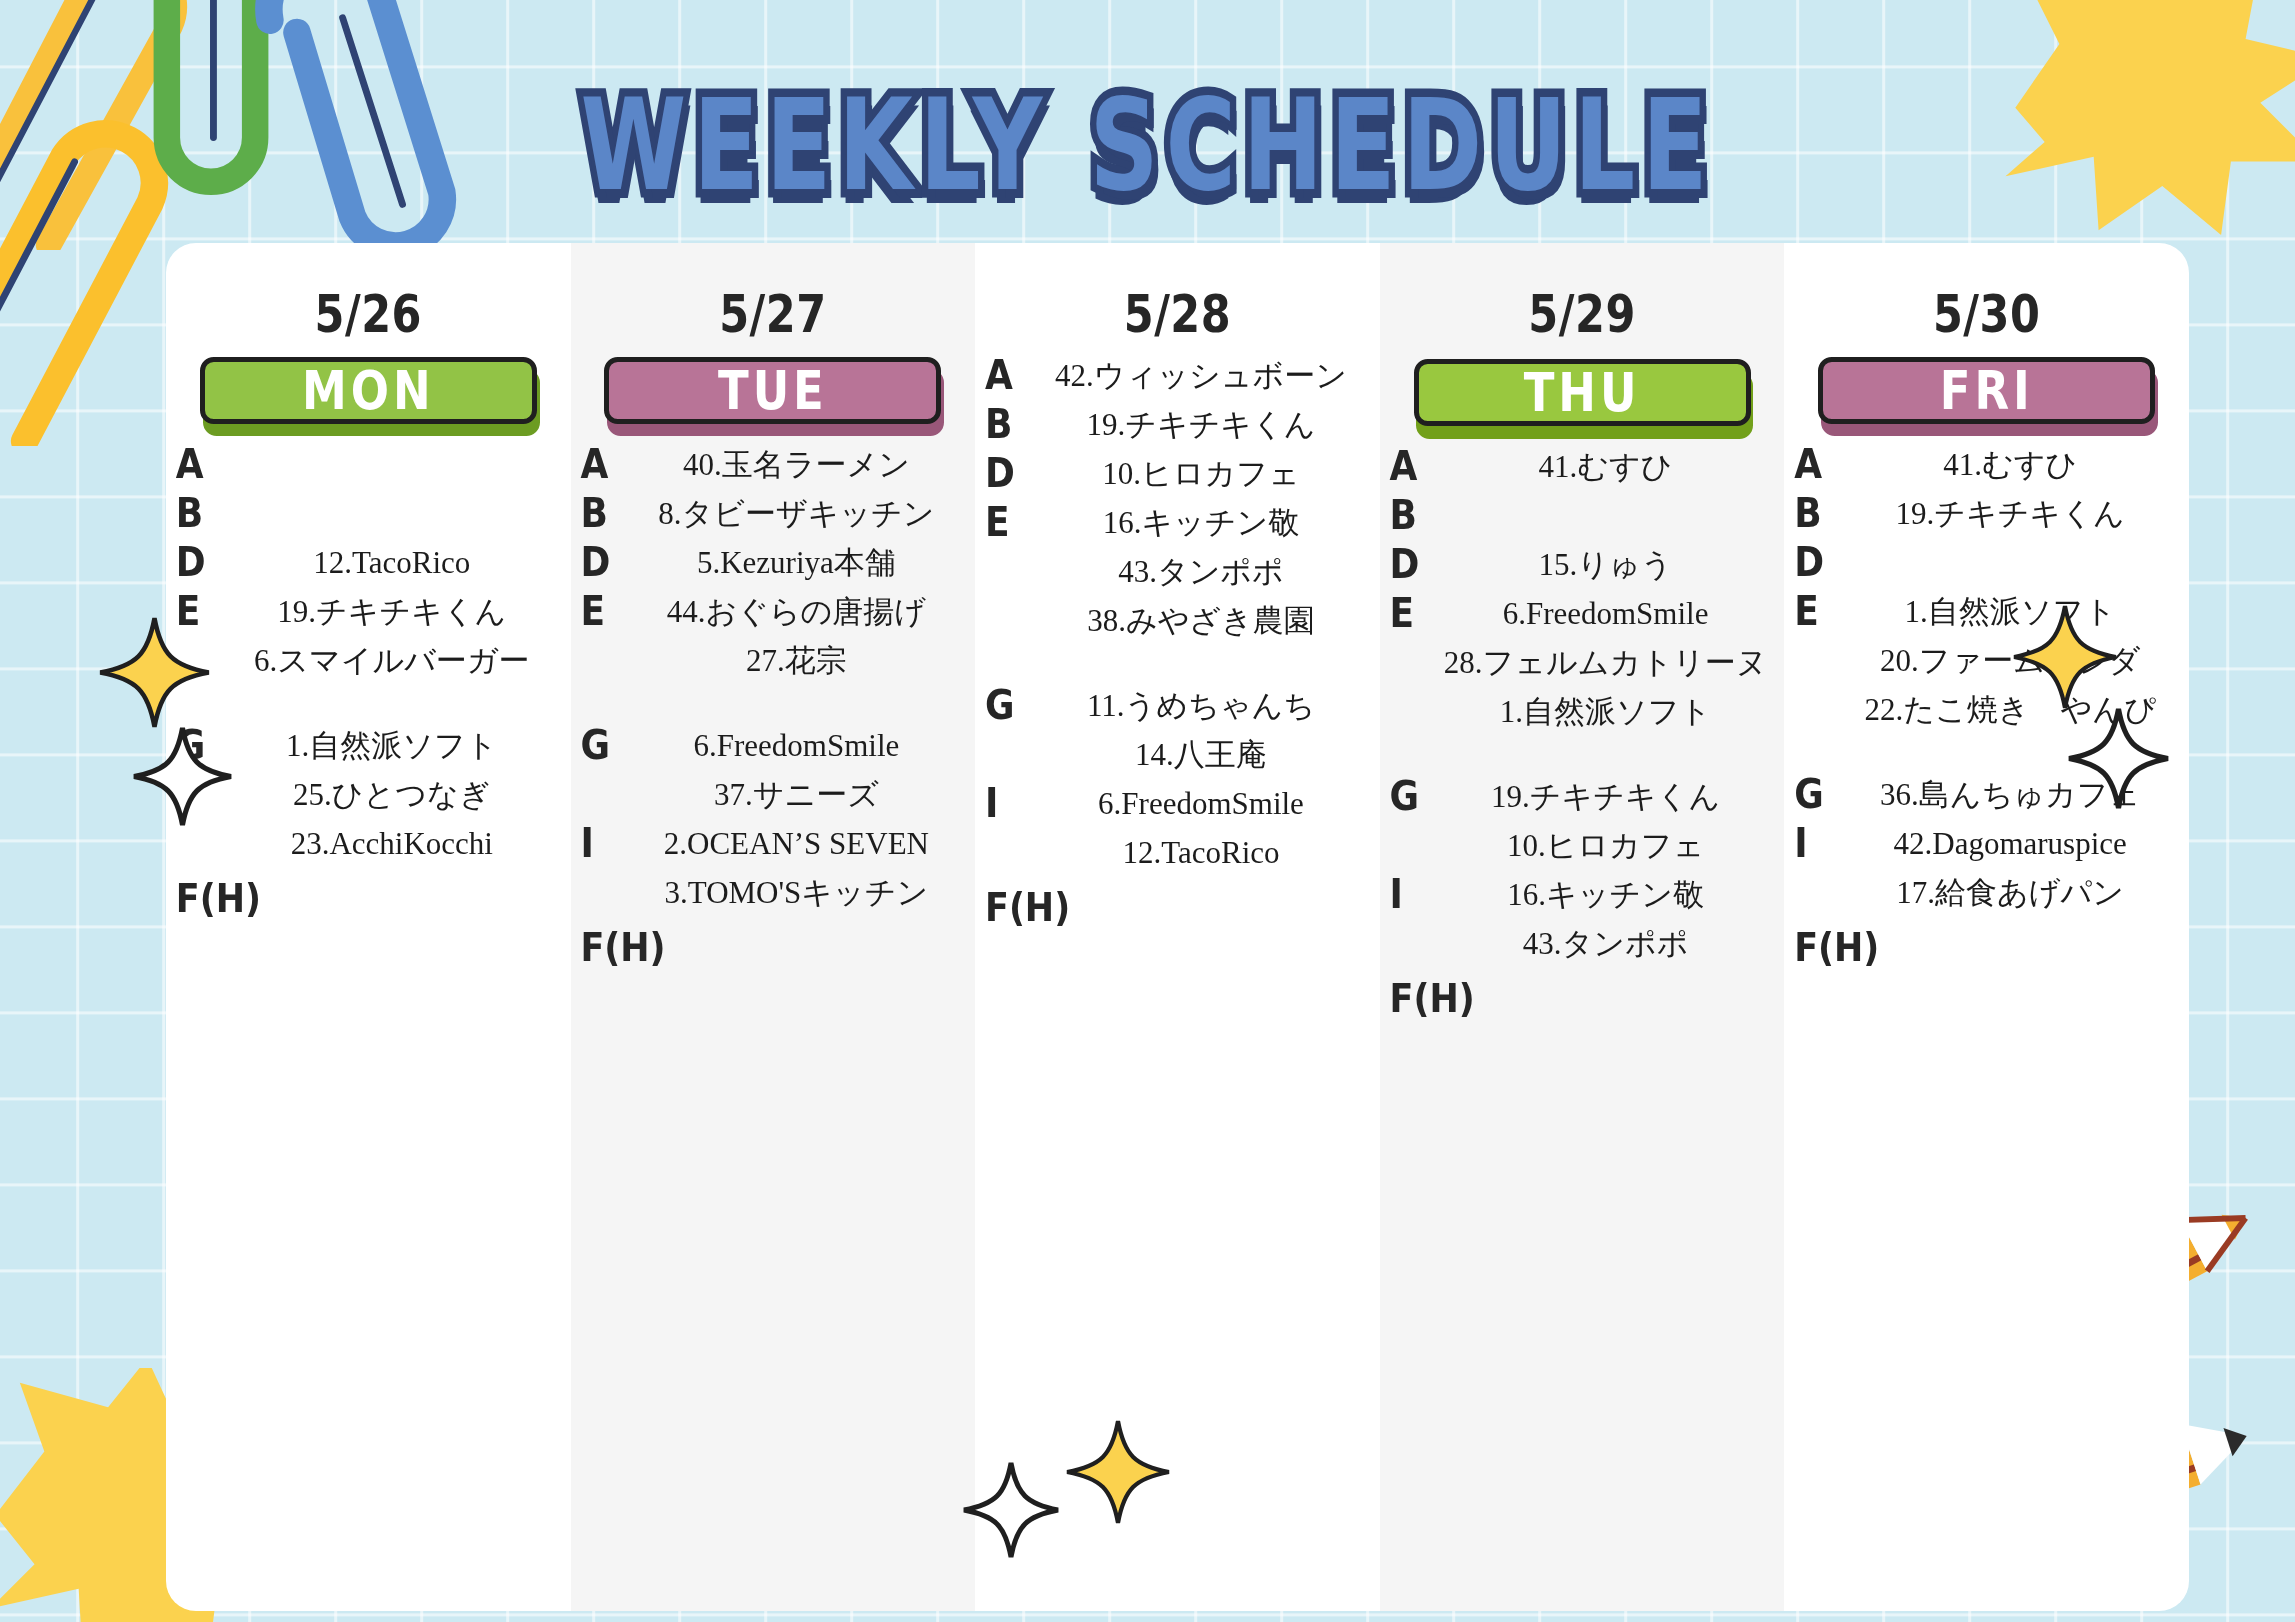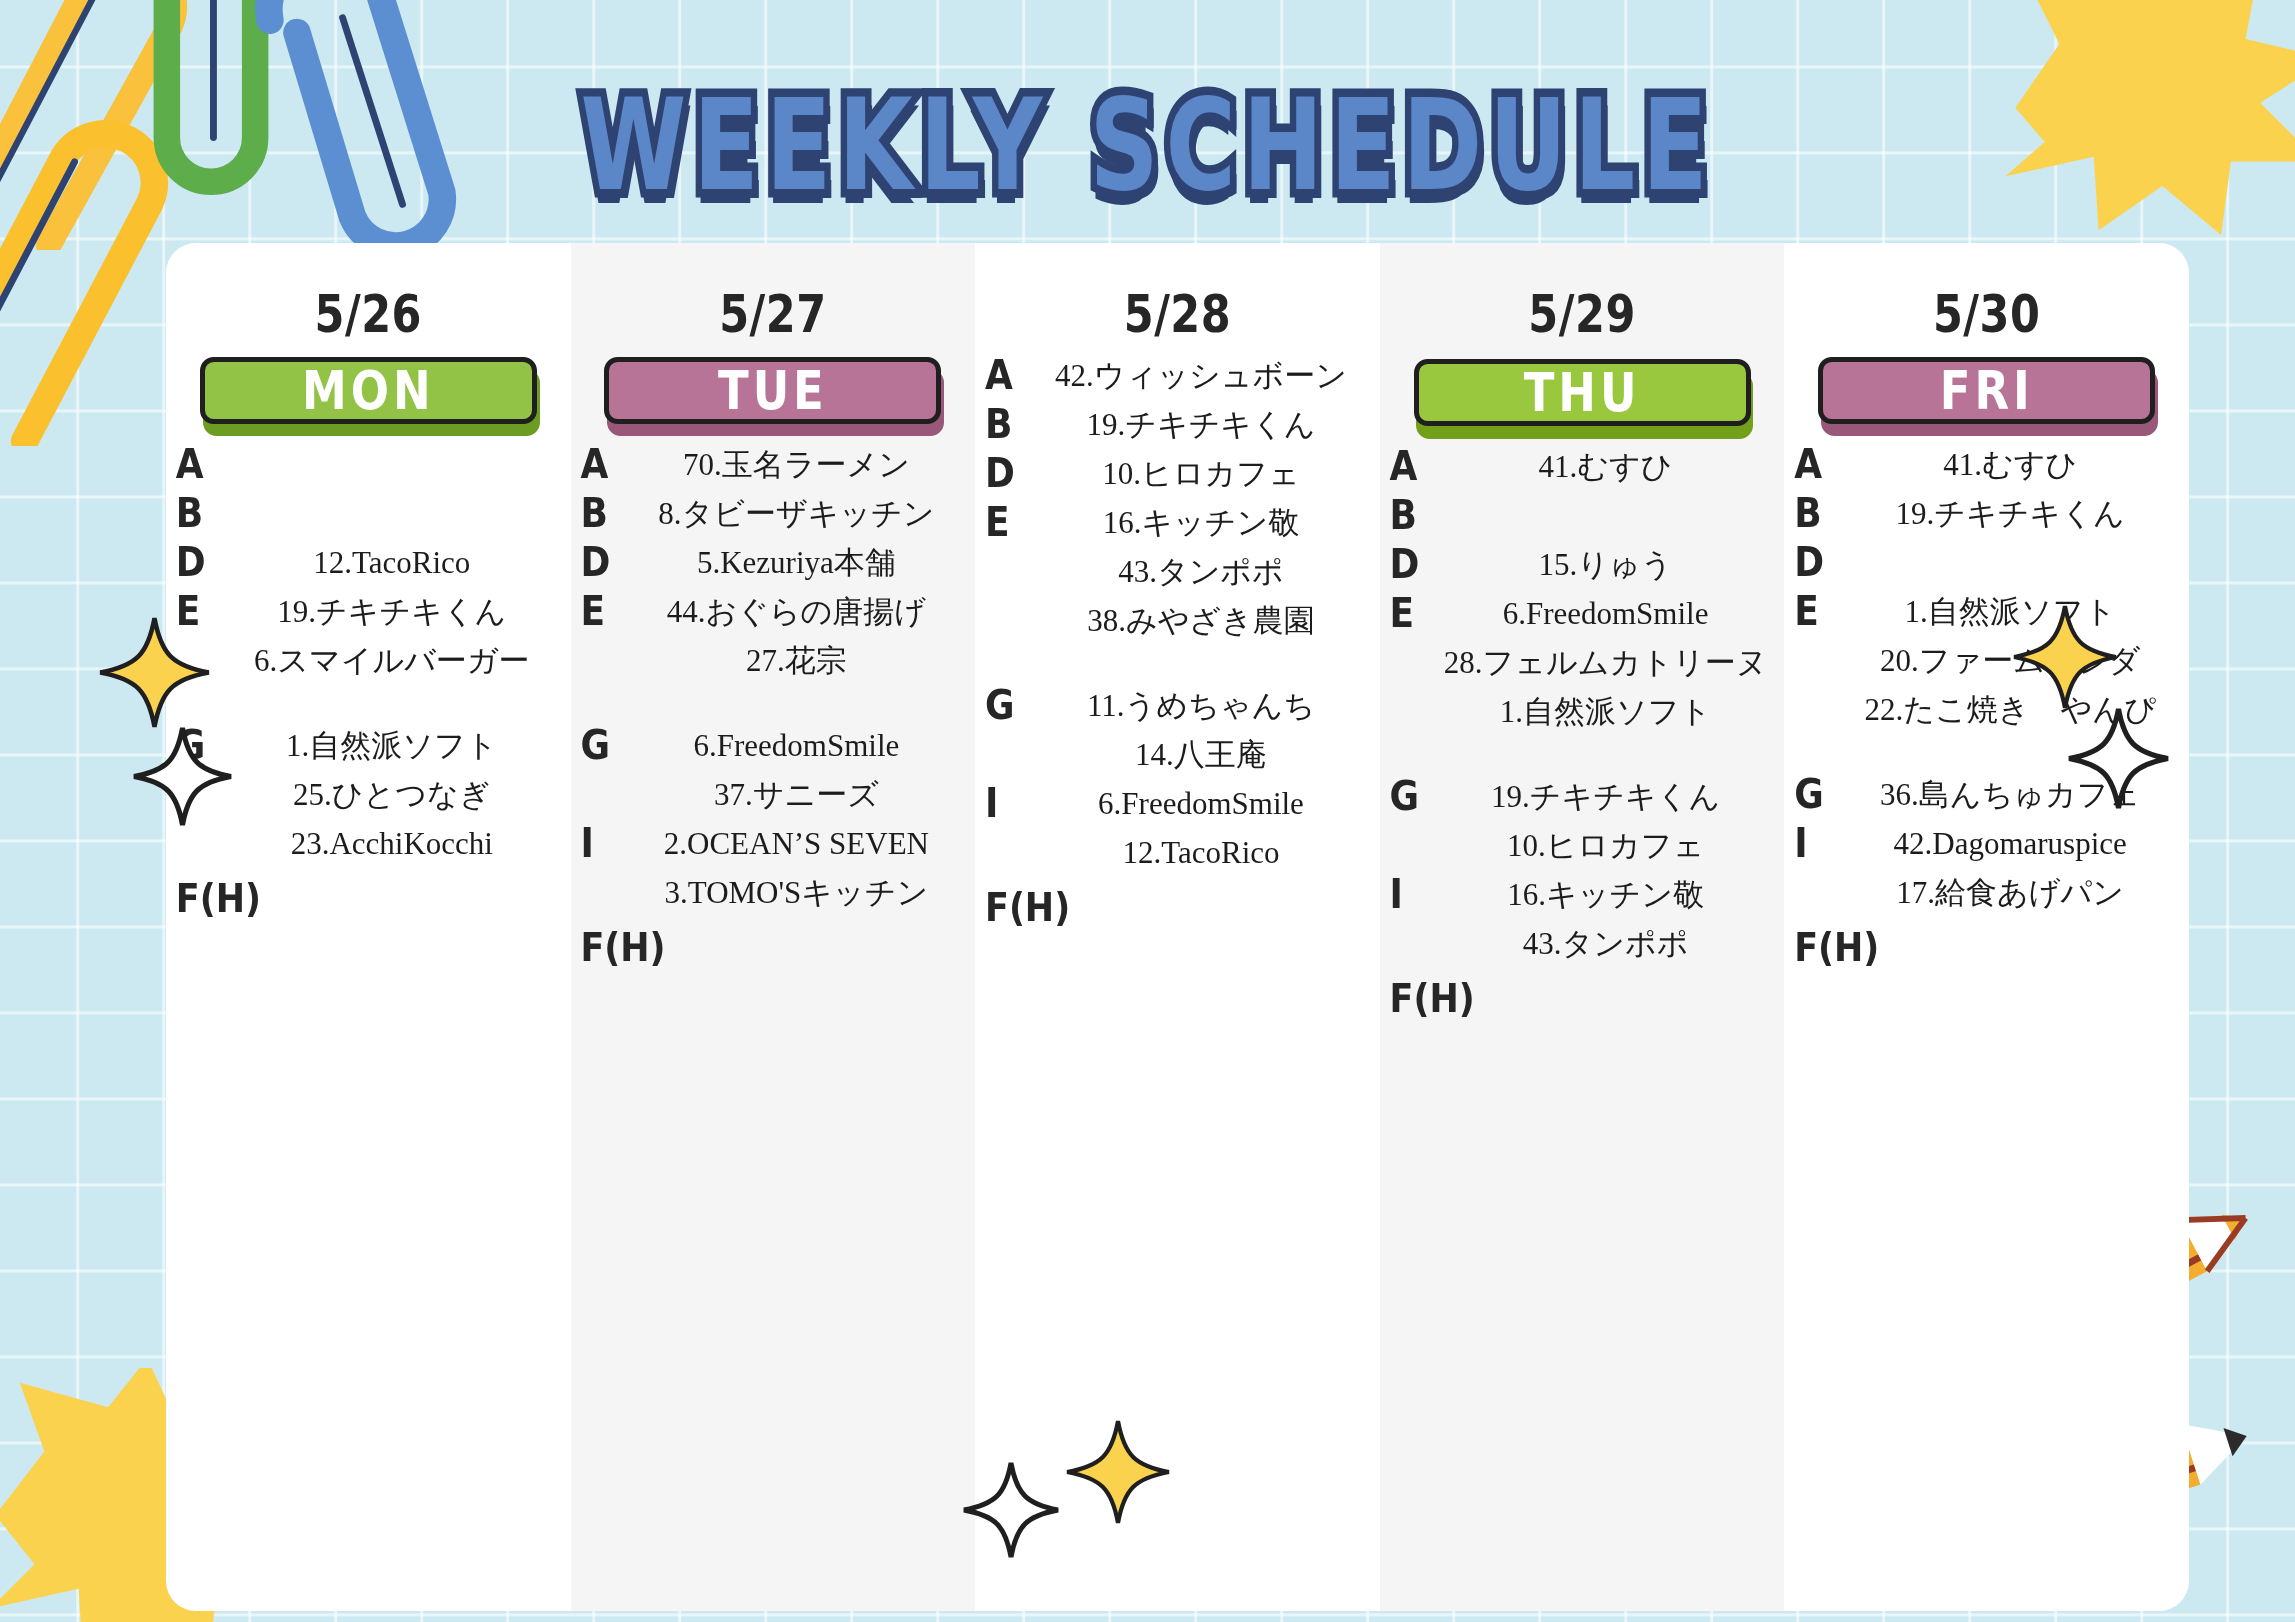--- a/index.html
+++ b/index.html
@@ -298,21 +298,21 @@
         <div class="date-label">5/27</div>
         <div class="day-badge-wrap">
           <div class="day-badge-shadow" style="background: rgb(184, 116, 151);"></div>
           <div class="day-badge" style="background: rgb(184, 116, 151);">
             <span>TUE</span>
           </div>
         </div>
         <div class="rows">
           <div class="row">
             <div class="row-key">A</div>
-            <div class="row-val">70.玉名ラーメン</div>
+            <div class="row-val">40.玉名ラーメン</div>
           </div>
           <div class="row">
             <div class="row-key">B</div>
             <div class="row-val">8.タビーザキッチン</div>
           </div>
           <div class="row">
             <div class="row-key">D</div>
             <div class="row-val">5.Kezuriya本舗</div>
           </div>
           <div class="row">

